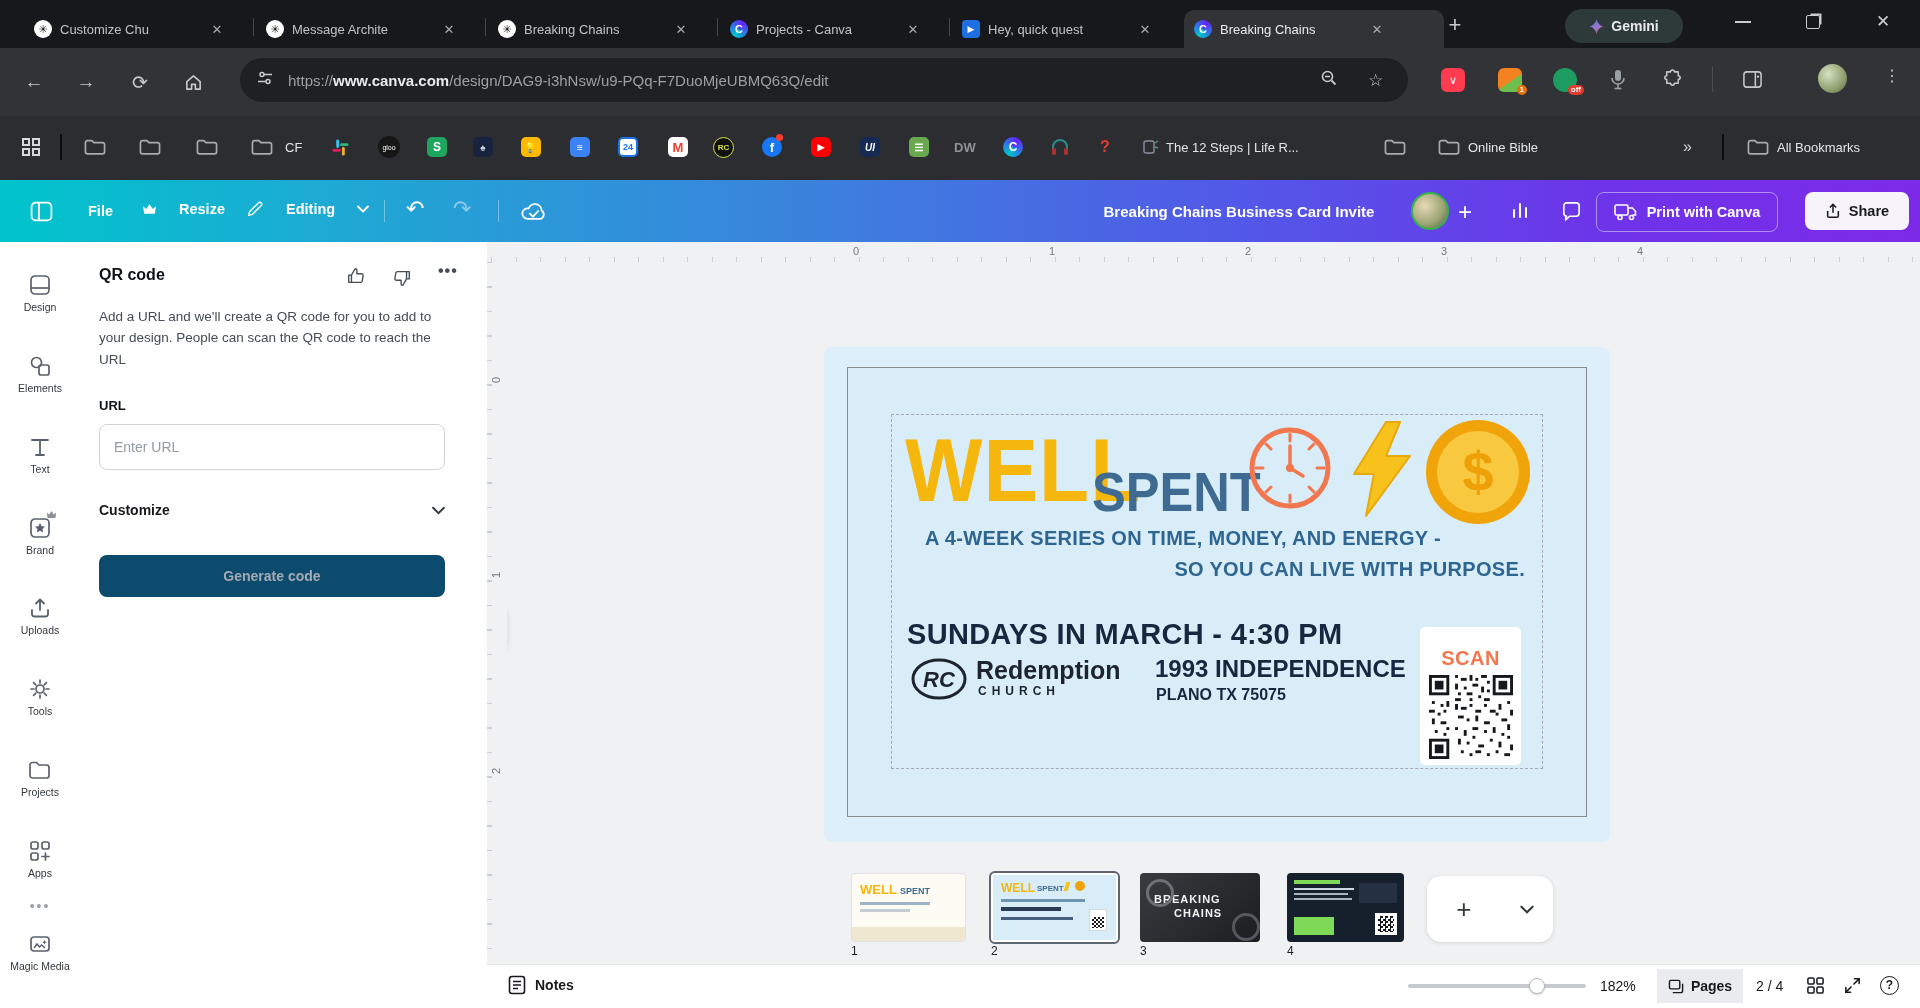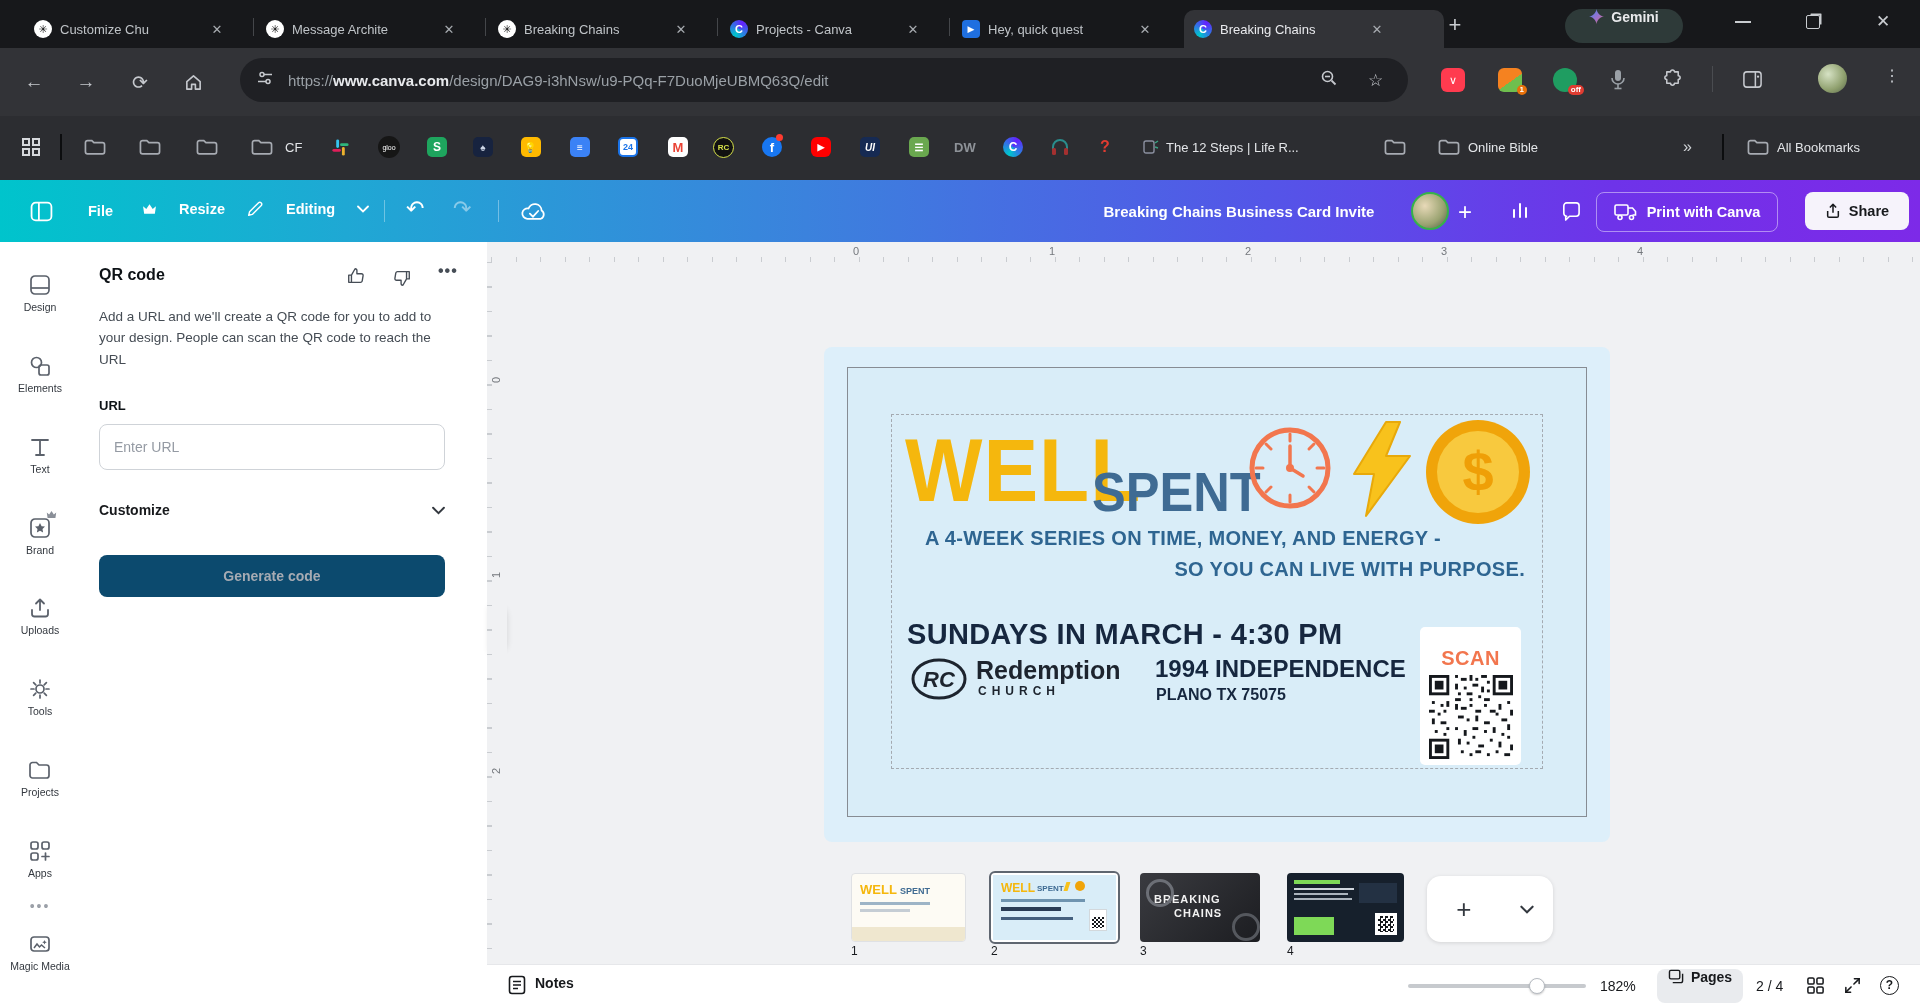--- a/index.html
+++ b/index.html
@@ -1,18 +1,18 @@
 <!DOCTYPE html>
 <html><head>
 <meta charset="utf-8">
 <style>
   html,body{margin:0;padding:0;background:#101114;font-family:"Liberation Sans",sans-serif;}
   .stage{position:relative;width:1920px;height:1008px;overflow:hidden;background:#f0f1f3;}
   .abs{position:absolute;}
-  .flex{display:flex;}
+  .flex{display:flex;align-items:center;}
   
   .frame{left:0;top:0;width:1920px;height:48px;background:#17181b;}
   .tab{top:10px;height:38px;border-radius:10px 10px 0 0;display:flex;align-items:center;padding:0 10px;gap:8px;}
   .tab .lbl{font-size:13px;color:#bfc3c7;white-space:nowrap;overflow:hidden;width:140px;
     -webkit-mask-image:linear-gradient(90deg,#000 80%,transparent);mask-image:linear-gradient(90deg,#000 80%,transparent);}
   .tab.active{background:#323337;}
   .tab.active .lbl{color:#e9eaed;}
   .tab .x{color:#a7abb0;font-size:13px;width:18px;text-align:center;cursor:default;}
   .tabsep{top:18px;width:1px;height:18px;background:#44464a;}
   .fav{width:18px;height:18px;border-radius:50%;flex:0 0 auto;display:flex;align-items:center;justify-content:center;}
@@ -537,21 +537,21 @@
   <div class="abs steel" style="right:395px;top:558px;font-size:20px;font-weight:bold;letter-spacing:.3px;">SO YOU CAN LIVE WITH PURPOSE.</div>
   <div class="abs navy" style="left:907px;top:618px;font-size:29px;font-weight:bold;letter-spacing:.3px;">SUNDAYS IN MARCH - 4:30 PM</div>
   <div class="abs" style="left:910px;top:657px;">
     <svg width="58" height="44" viewBox="0 0 58 44">
         <ellipse cx="29" cy="22" rx="26" ry="19" fill="none" stroke="#1d242e" stroke-width="3"></ellipse>
         <text x="29" y="30" text-anchor="middle" font-family="Liberation Sans, sans-serif" font-size="22" font-weight="bold" font-style="italic" fill="#1d242e">RC</text>
       </svg>
   </div>
   <div class="abs" style="left:976px;top:656px;font-size:25px;font-weight:bold;color:#1d242e;">Redemption</div>
   <div class="abs" style="left:978px;top:684px;font-size:12px;font-weight:bold;letter-spacing:5px;color:#1d242e;">CHURCH</div>
-  <div class="abs navy" style="left:1155px;top:655px;font-size:24px;font-weight:bold;">1994 INDEPENDENCE</div>
+  <div class="abs navy" style="left:1155px;top:655px;font-size:24px;font-weight:bold;">1993 INDEPENDENCE</div>
   <div class="abs navy" style="left:1156px;top:686px;font-size:16px;font-weight:bold;">PLANO TX 75075</div>
   <div class="abs" style="left:1420px;top:627px;width:101px;height:138px;background:#fff;border-radius:5px;text-align:center;">
     <div style="font-size:20px;font-weight:bold;color:#f2764e;margin-top:20px;letter-spacing:.5px;">SCAN</div>
     <svg class="qr" width="84" height="84" viewBox="0 0 29 29" style="margin:5px auto 0;">
       <rect width="29" height="29" fill="#fff"></rect>
       <g fill="#15181c">
         <rect x="0" y="0" width="7" height="7"></rect>
           <rect x="22" y="0" width="7" height="7"></rect>
           <rect x="0" y="22" width="7" height="7"></rect>
       </g>
@@ -687,21 +687,21 @@
         <rect x="1.5" y="1.5" width="15" height="17" rx="2.5" fill="none" stroke="#17191c" stroke-width="1.6"></rect>
         <line x1="5" y1="6.5" x2="13" y2="6.5" stroke="#17191c" stroke-width="1.5"></line>
         <line x1="5" y1="10" x2="13" y2="10" stroke="#17191c" stroke-width="1.5"></line>
         <line x1="5" y1="13.5" x2="10" y2="13.5" stroke="#17191c" stroke-width="1.5"></line>
       </svg>
     <span class="sbtxt" style="font-weight:bold;">Notes</span>
   </div>
   <div class="abs" style="left:1408px;top:984px;width:178px;height:4px;border-radius:2px;background:#c7cace;"></div>
   <div class="abs" style="left:1529px;top:978px;width:16px;height:16px;border-radius:50%;background:#fff;border:1px solid #b6bbc1;box-shadow:0 1px 2px rgba(0,0,0,.2);box-sizing:border-box;"></div>
   <div class="abs sbtxt" style="left:1600px;top:978px;">182%</div>
-  <div class="abs flex" style="left:1657px;top:969px;width:86px;height:34px;border-radius:8px;background:#e9ebee;justify-content:center;gap:6px;">
+  <div class="abs flex" style="left:1657px;top:969px;width:86px;height:34px;border-radius:0;background:#e9ebee;justify-content:center;gap:6px;">
     <svg width="17" height="15" viewBox="0 0 18 16">
         <rect x="1.5" y="1.5" width="11" height="9" rx="1.5" fill="none" stroke="#17191c" stroke-width="1.5"></rect>
         <path d="M15.5 5 v7.5 a2 2 0 0 1 -2 2 H5" fill="none" stroke="#17191c" stroke-width="1.5"></path>
       </svg>
     <span class="sbtxt" style="font-weight:bold;">Pages</span>
   </div>
   <div class="abs sbtxt" style="left:1756px;top:978px;">2 / 4</div>
   <div class="abs" style="left:1806px;top:976px;">
     <svg width="19" height="19" viewBox="0 0 20 20">
         <g fill="none" stroke="#17191c" stroke-width="1.6">

